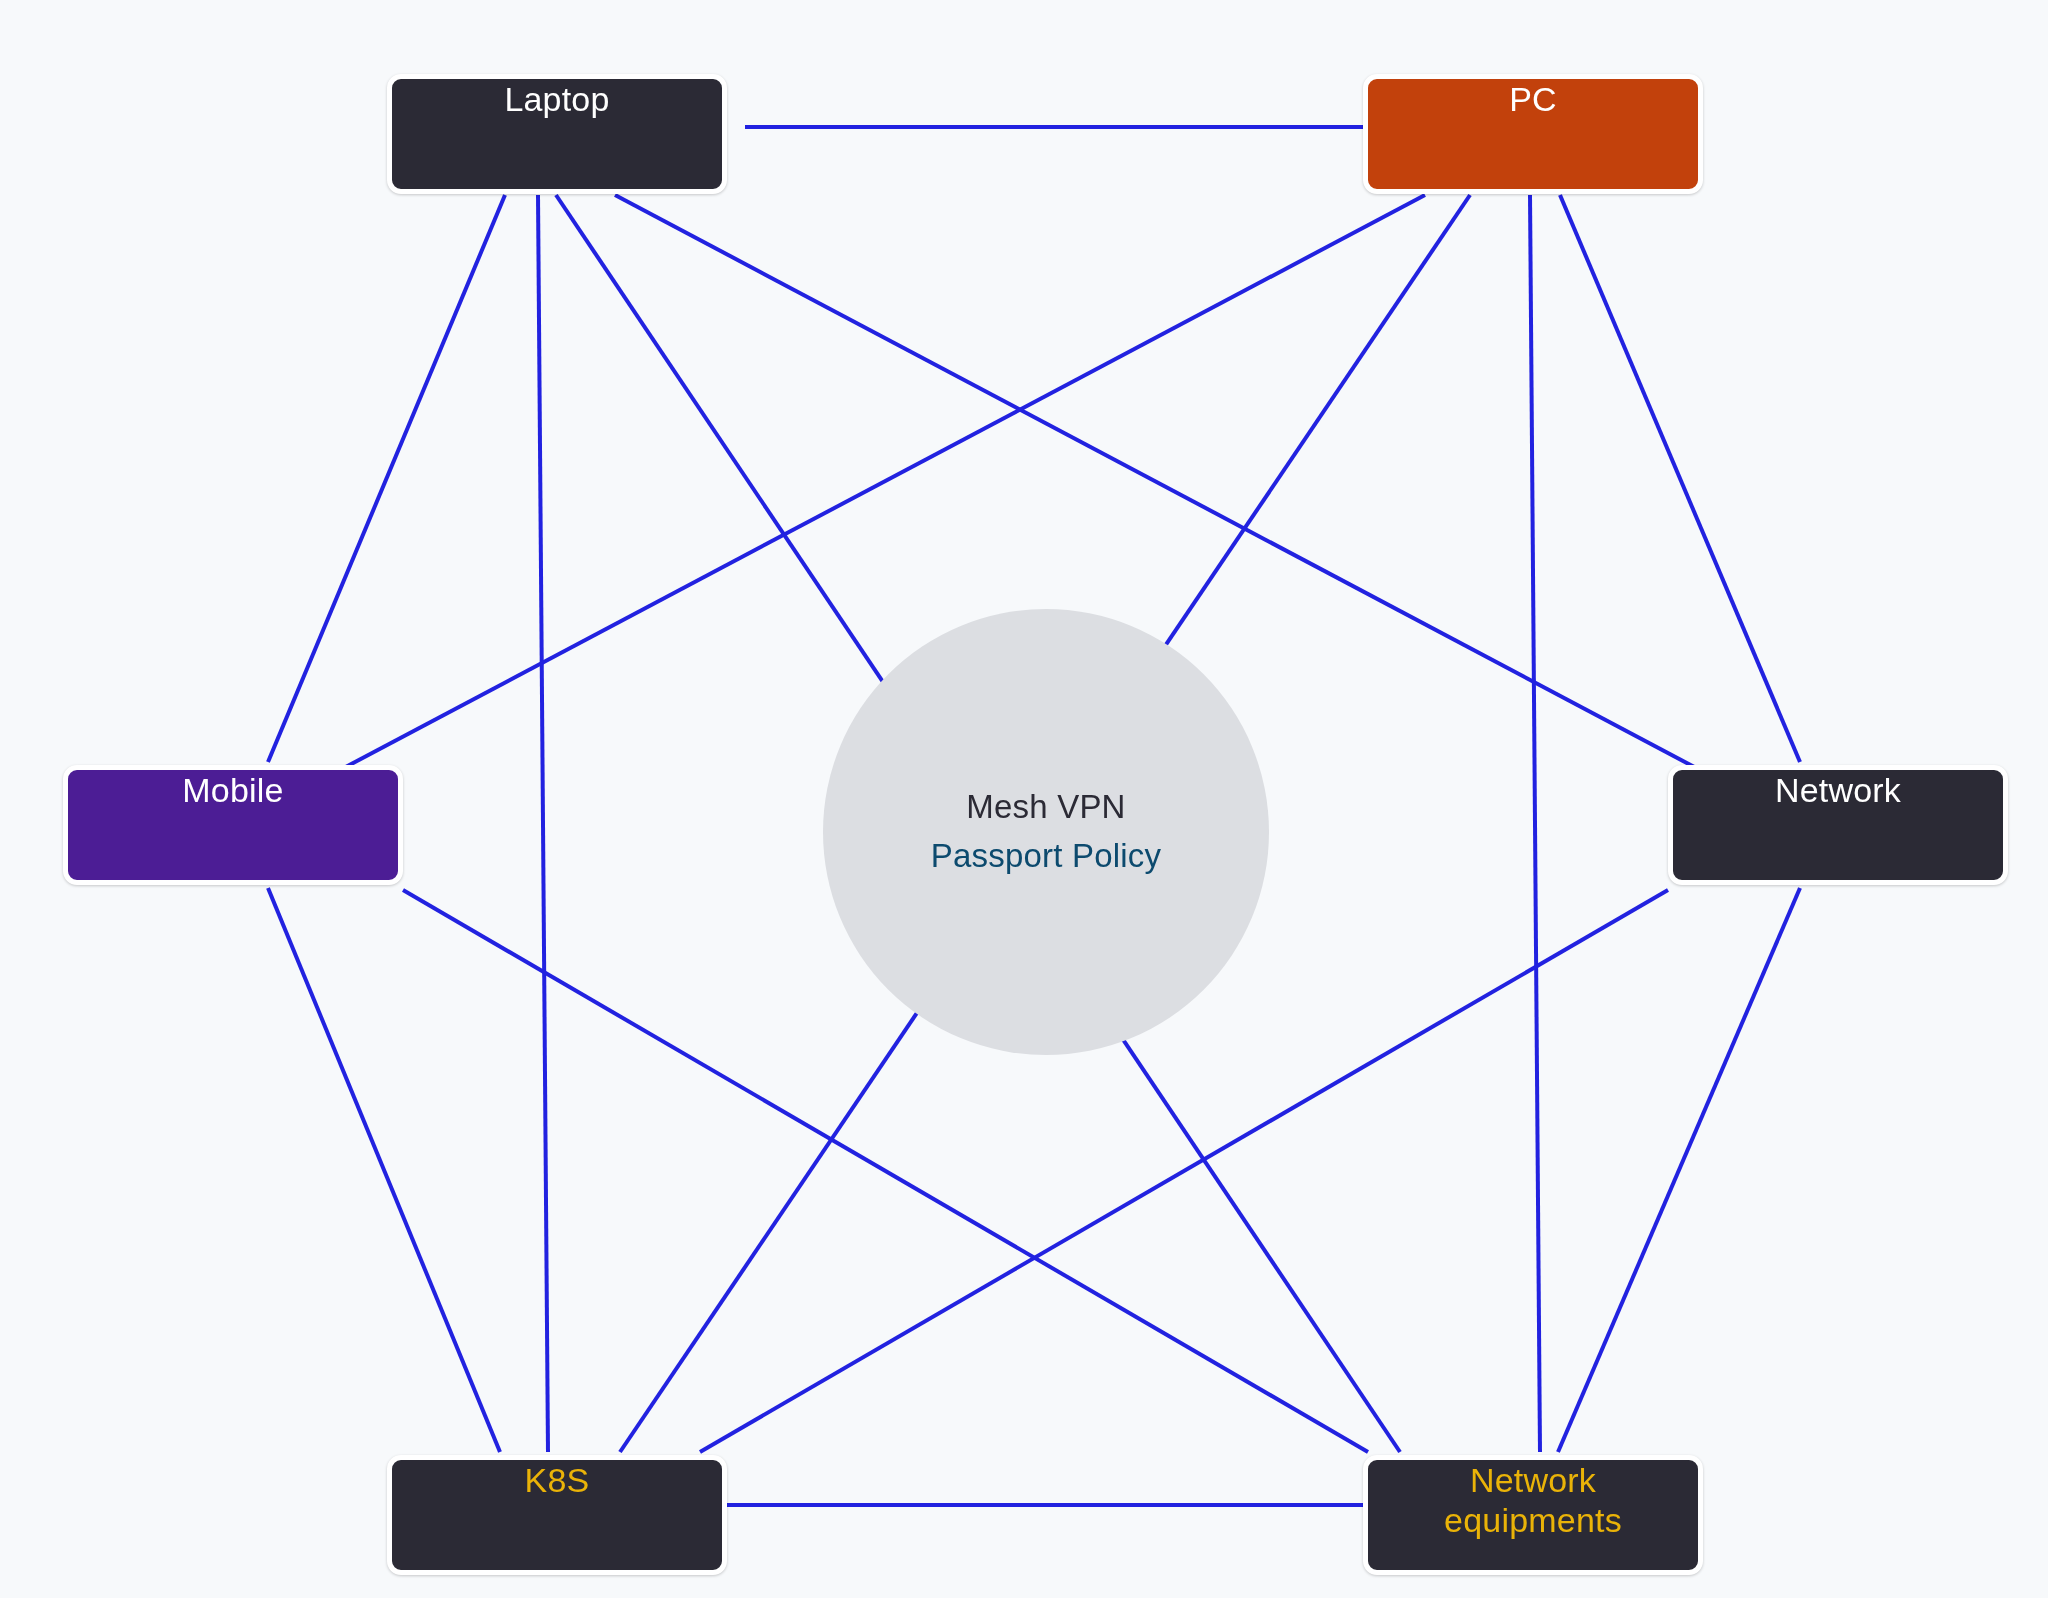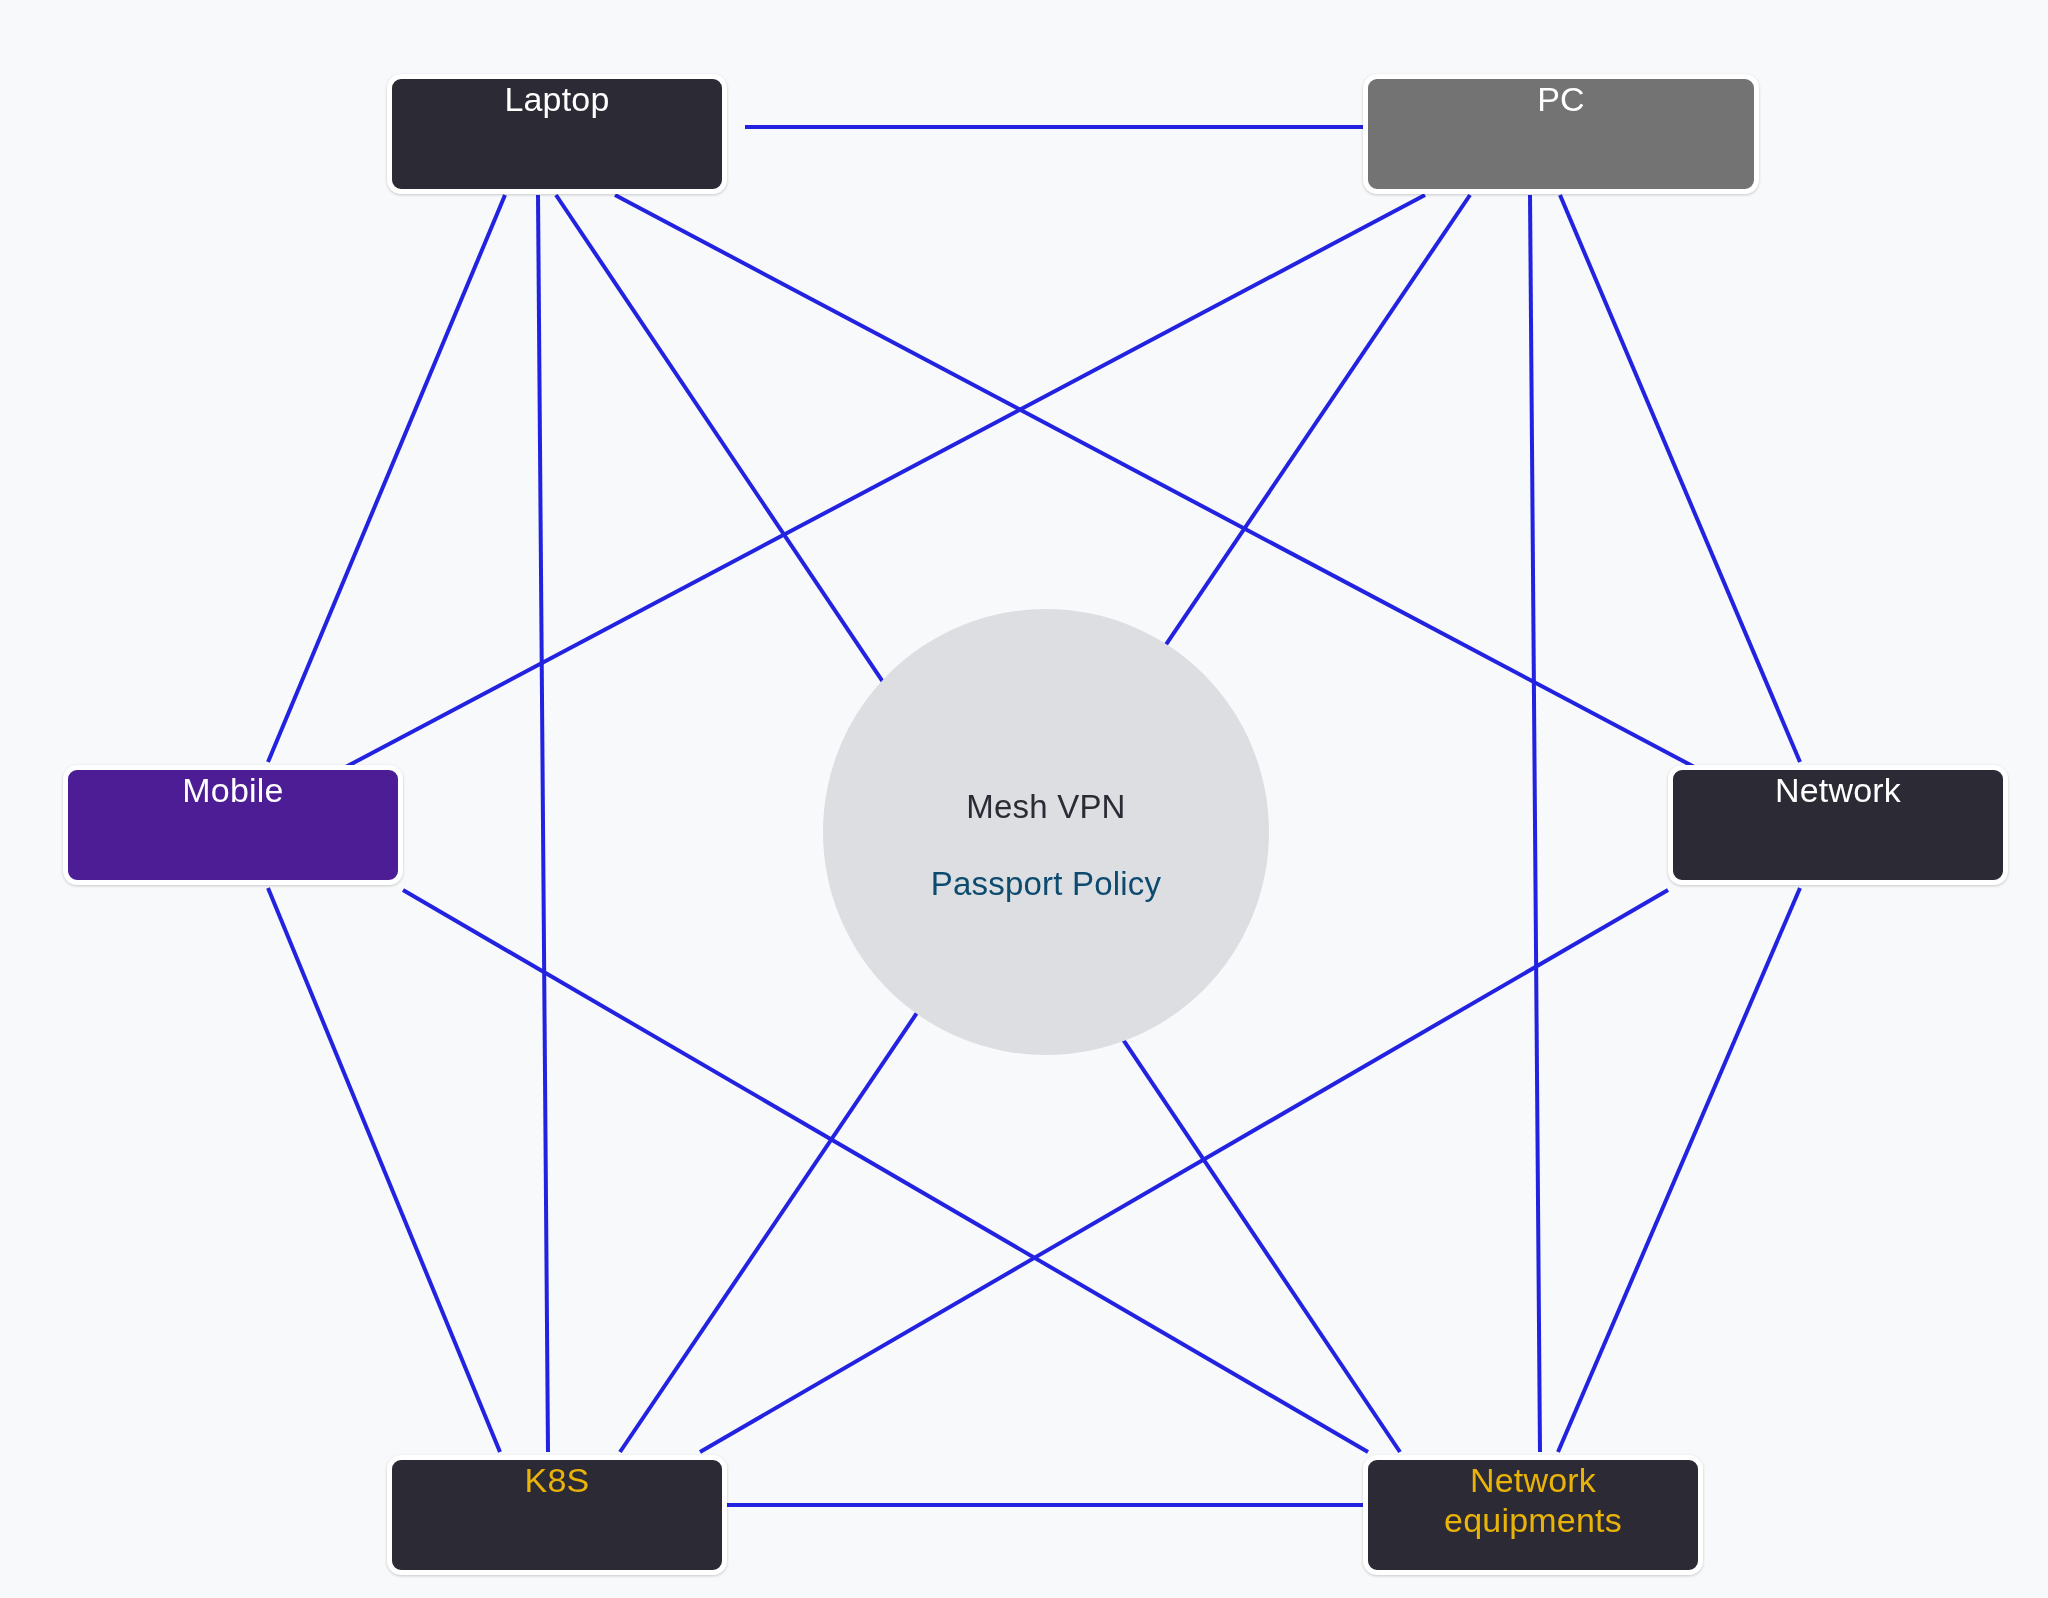--- a/index.html
+++ b/index.html
@@ -43,21 +43,20 @@
     justify-content: center;
     box-sizing: border-box;
   }
   .center-label {
     color: #2b2a35;
     font-size: 33px;
     line-height: 1.48;
     letter-spacing: 0.2px;
     text-align: center;
     white-space: nowrap;
-    margin-top: 28px;
   }
   .node {
     position: absolute;
     box-sizing: border-box;
     background: #2b2a35;
     border-radius: 14px;
     border: 5px solid #ffffff;
     display: flex;
     justify-content: center;
     box-shadow: 0 1px 3px rgba(0,0,0,0.20);
@@ -95,21 +94,21 @@
     </svg>
 
   <div class="center-circle" style="left: 823px; top: 609px; width: 446px; height: 446px; background: rgb(220, 222, 226);">
     <div class="center-label" style="color: rgb(43, 42, 53);">Mesh VPN</div>
     <div class="center-label" style="color: #0c4a6e;">Passport Policy</div>
   </div>
 
 <div class="node" style="left: 387px; top: 74px; width: 340px; height: 120px; background: rgb(43, 42, 53); border-color: rgb(255, 255, 255);">
       <div class="node-label" style="color: rgb(255, 255, 255);">Laptop</div>
     </div>
-    <div class="node" style="left: 1363px; top: 74px; width: 396px; height: 120px; background: #737373; border-color: rgb(255, 255, 255);">
+    <div class="node" style="left: 1363px; top: 74px; width: 340px; height: 120px; background: #c2410c; border-color: rgb(255, 255, 255);">
       <div class="node-label" style="color: rgb(255, 255, 255);">PC</div>
     </div>
     <div class="node" style="left: 1668px; top: 765px; width: 340px; height: 120px; background: rgb(43, 42, 53); border-color: rgb(255, 255, 255);">
       <div class="node-label" style="color: rgb(255, 255, 255);">Network</div>
     </div>
     <div class="node" style="left: 1363px; top: 1455px; width: 340px; height: 120px; background: rgb(43, 42, 53); border-color: rgb(255, 255, 255);">
       <div class="node-label" style="color: #eab308;">Network
 equipments</div>
     </div>
     <div class="node" style="left: 387px; top: 1455px; width: 340px; height: 120px; background: rgb(43, 42, 53); border-color: rgb(255, 255, 255);">

